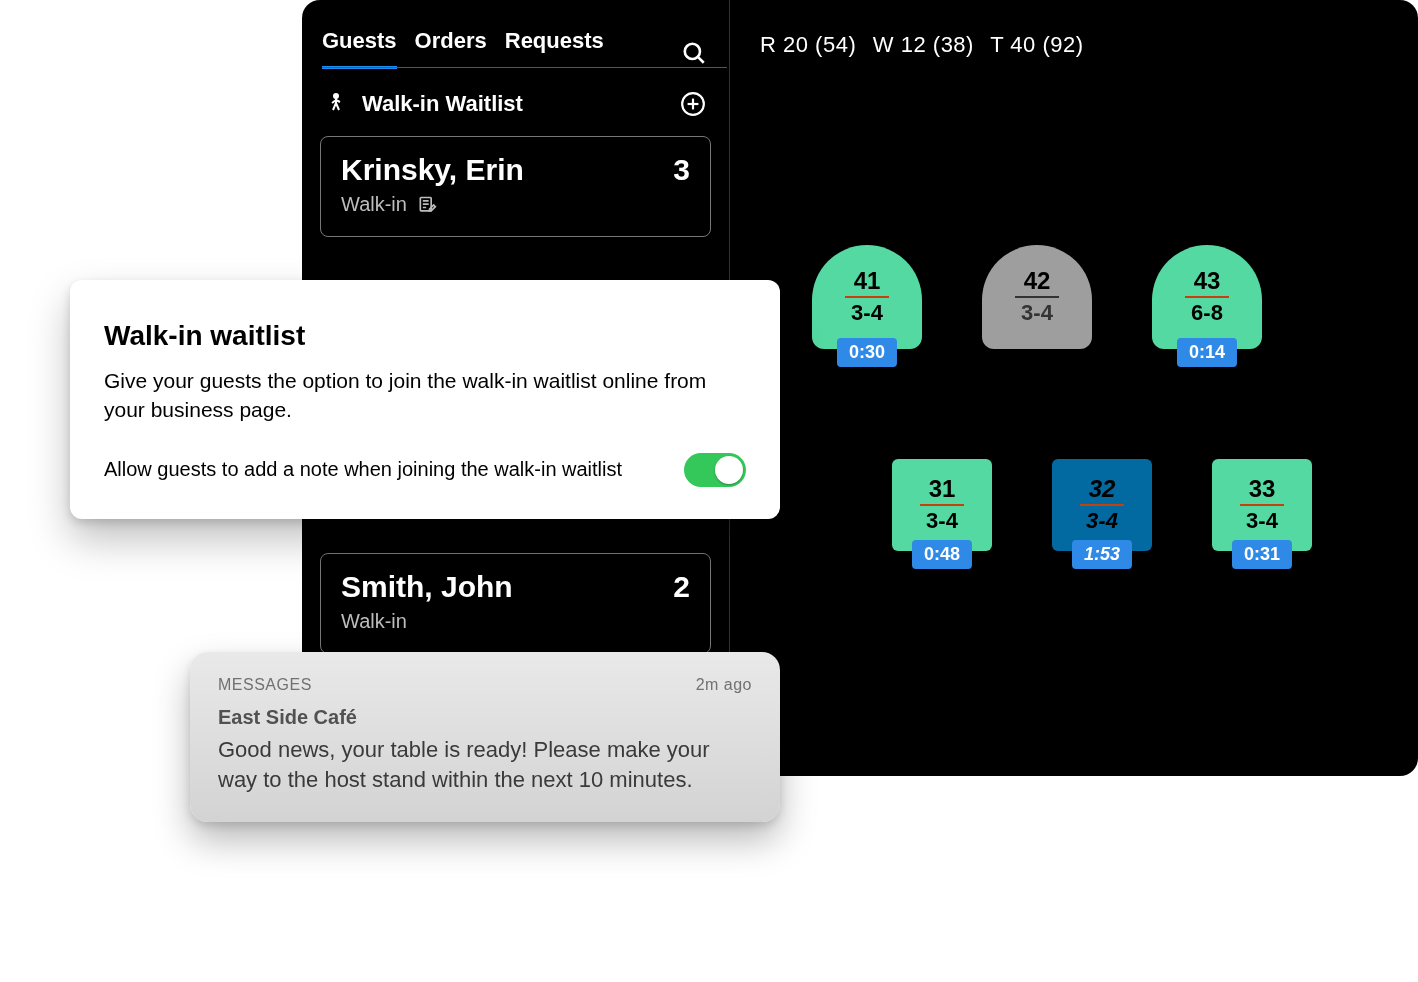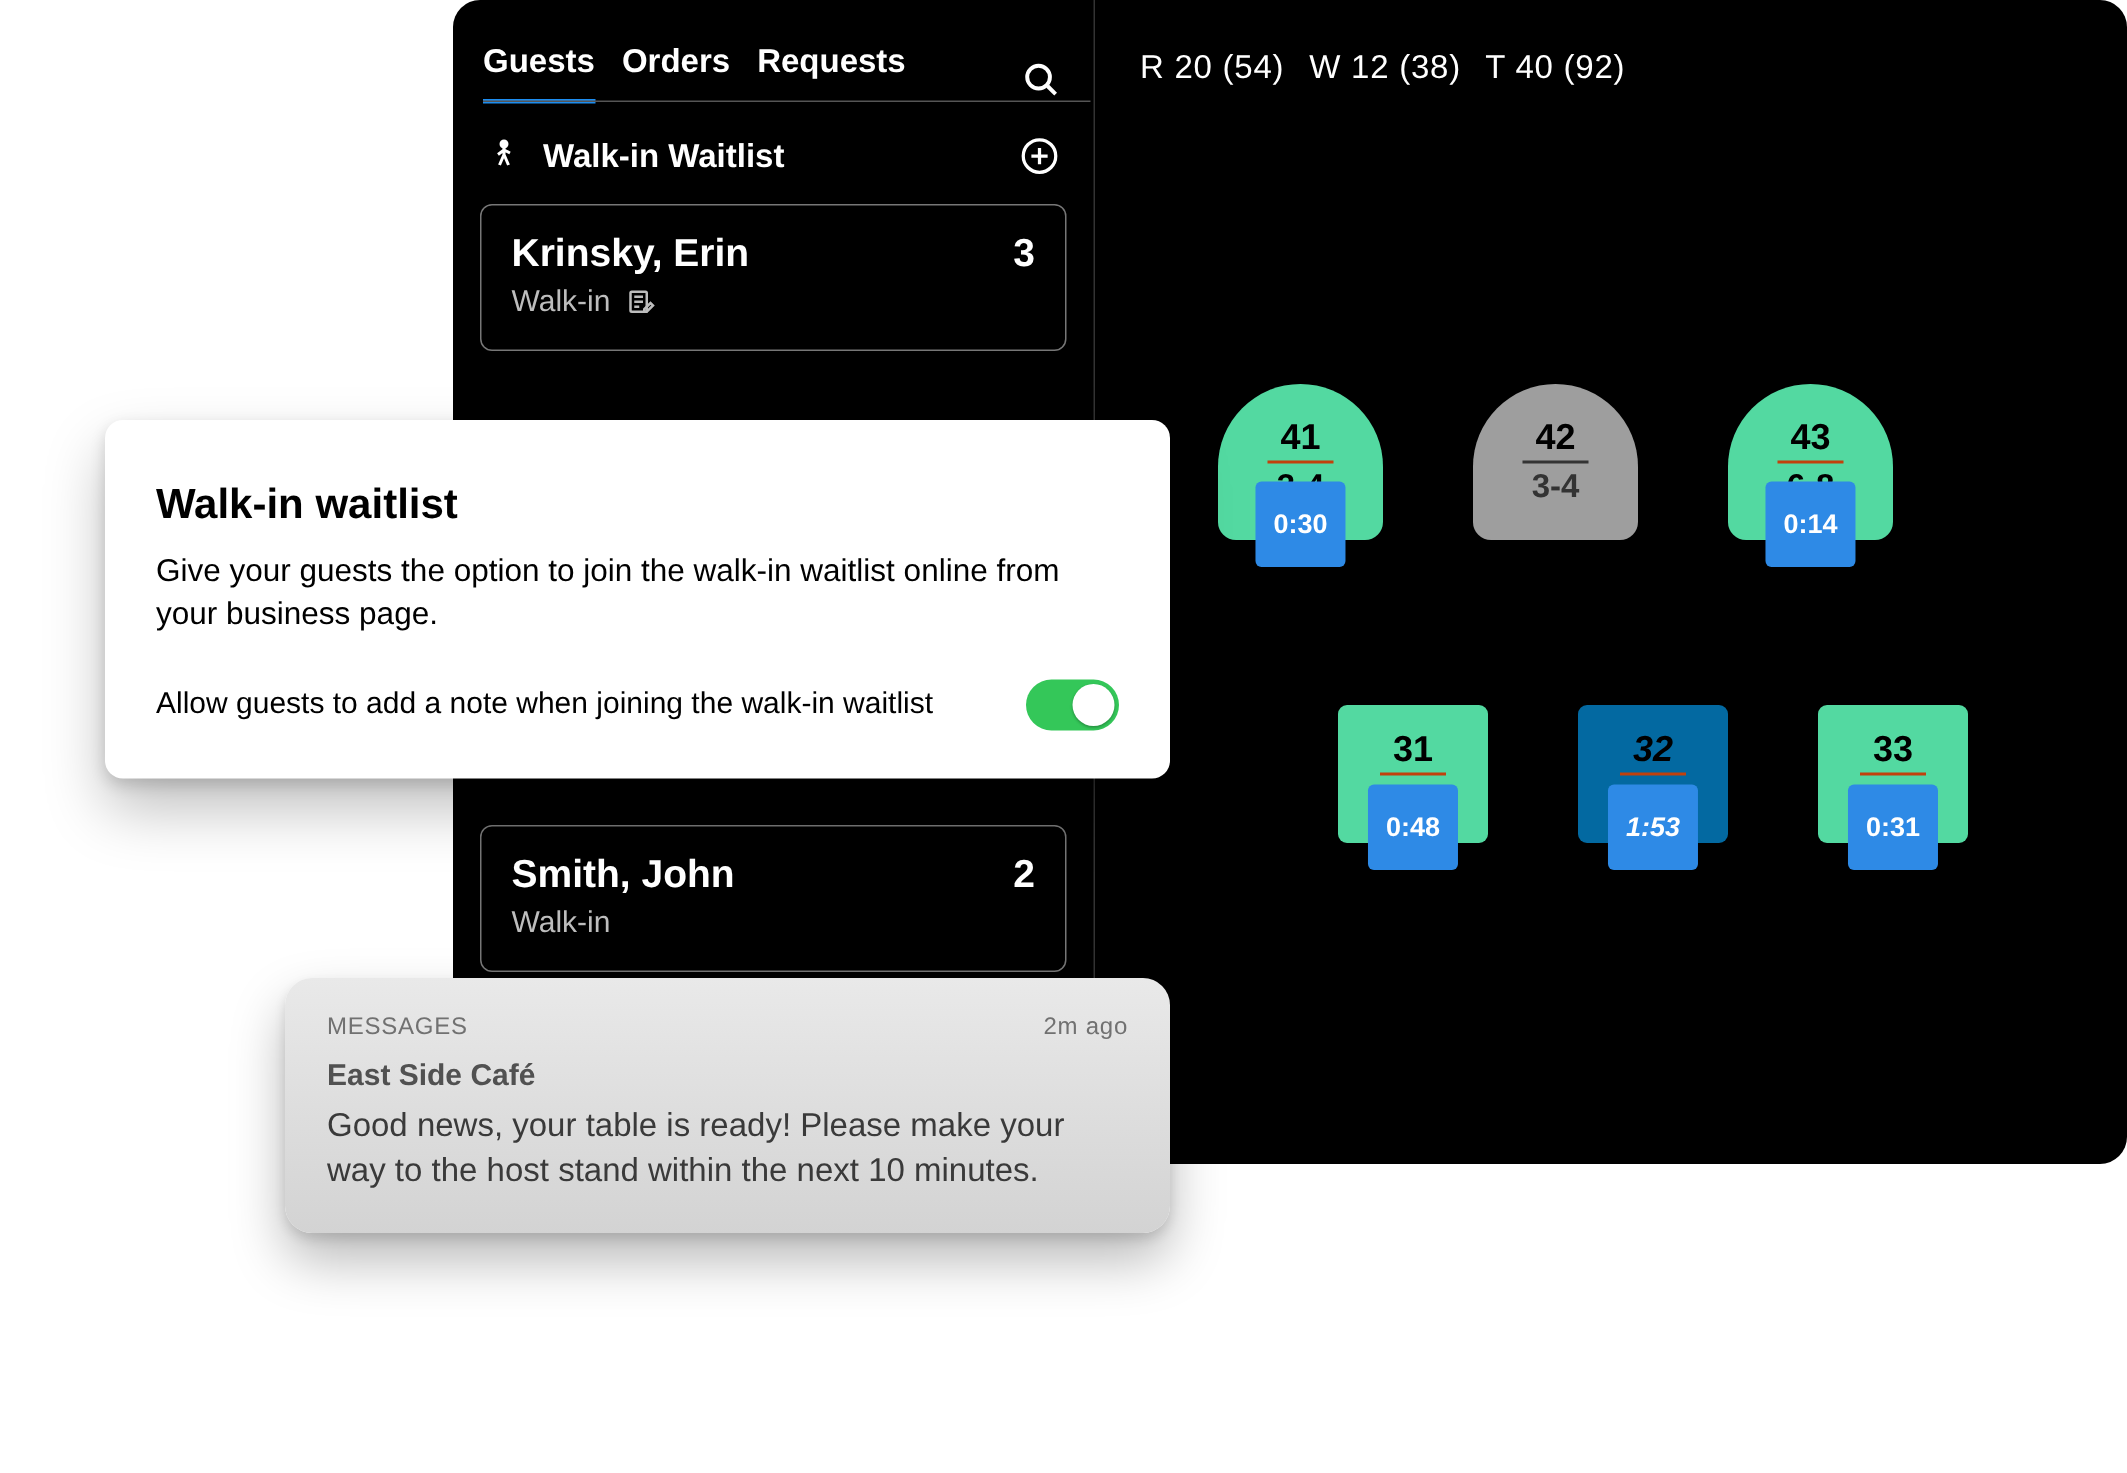--- a/index.html
+++ b/index.html
@@ -73,21 +73,21 @@
   .guest-cards { padding: 0 18px; display:flex; flex-direction:column; gap: 18px; }
   .guest-card {
     border: 1.5px solid #777;
     border-radius: 8px;
     padding: 16px 20px 20px 20px;
     background:#000;
     cursor:pointer;
   }
   .guest-card .row1 {
     display:flex; align-items:flex-start;
-    font-size: 26px; font-weight: 600; color:#fff;
+    font-size: 30px; font-weight: 600; color:#fff;
   }
   .guest-card .row1 .count { margin-left:auto; }
   .guest-card .row2 {
     display:flex; align-items:center; gap:10px;
     font-size: 20px; color:#bdbdbd; font-weight:500;
     margin-top:6px;
   }
 
   
   .right-pane {
@@ -96,21 +96,21 @@
     color:#fff;
   }
   .status-bar {
     font-size:22px; font-weight:500;
     padding: 32px 18px 0 18px;
     letter-spacing: .5px;
   }
   .status-bar span { margin-right: 10px; }
 
   .floor {
-    position:absolute; top:256px; left:70px; right:0;
+    position:absolute; top:245px; left:70px; right:0;
     display:flex; flex-direction:column; gap:110px;
   }
   .floor-row { display:flex; gap:60px; }
 
   .table-booth, .table-square {
     position:relative;
     display:flex; flex-direction:column; align-items:center; justify-content:center;
     font-weight:700;
     color:#000;
   }
@@ -127,21 +127,21 @@
   }
   .tnum { font-size:24px; line-height:1; margin-bottom:3px; }
   .tcap { font-size:22px; border-top:2px solid #c2410c; padding-top:2px; min-width:44px; text-align:center; }
   .tcap.gray { border-top-color:#333; color:#333; }
 
   .timer {
     position:absolute; bottom:-18px; left:50%; transform:translateX(-50%);
     background:#2e8ae6;
     color:#fff;
     font-size:18px; font-weight:700;
-    padding:18px 12px;
+    padding:4px 12px;
     border-radius:4px;
   }
   .col-seated { background:#53d9a1; }
   .col-empty  { background:#9e9e9e; }
   .col-wait   { background:#0369a1;font-style:italic; }
 
   
   .settings-card {
     position:absolute;
     top: 280px; left: 70px;

